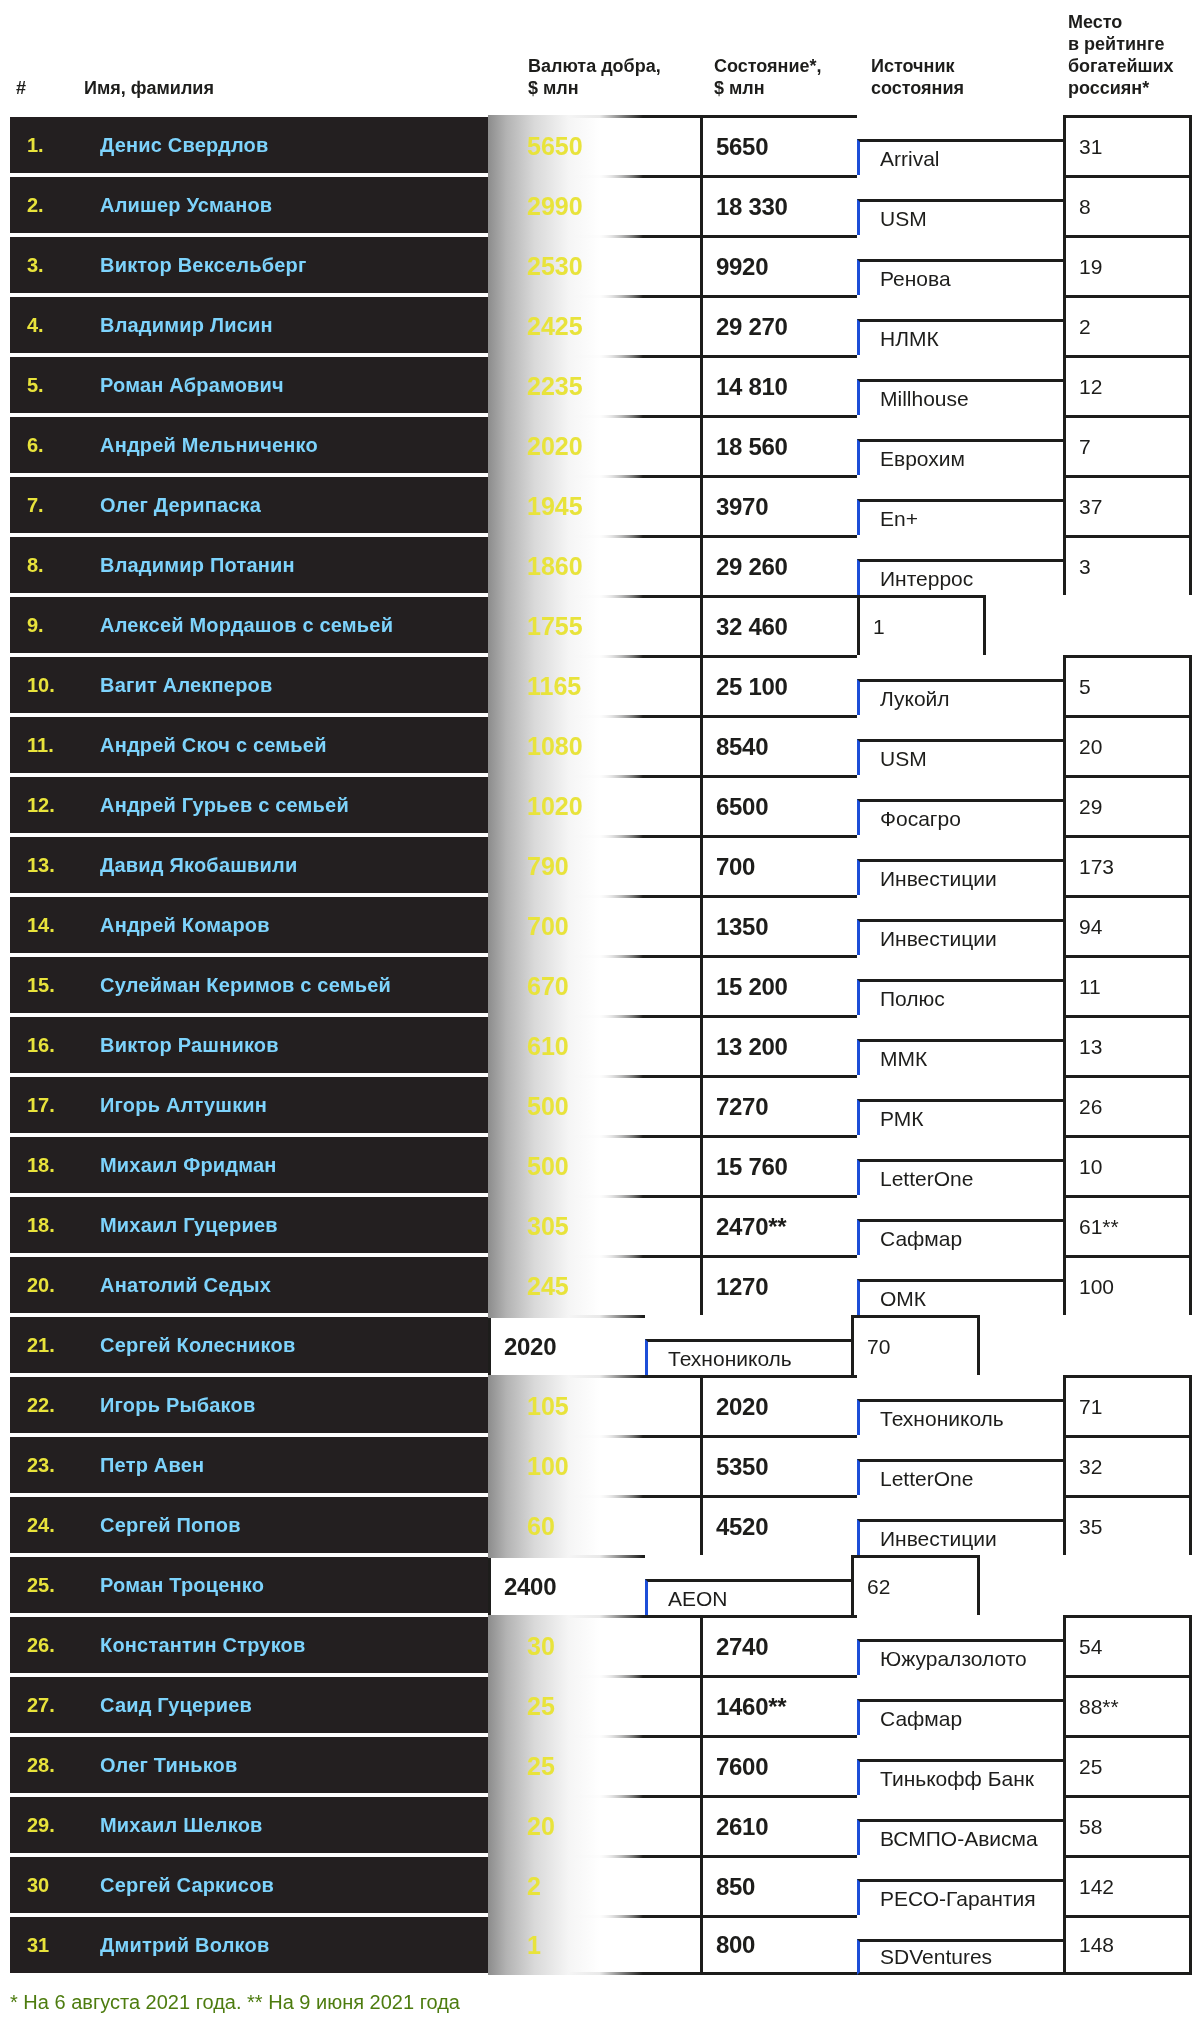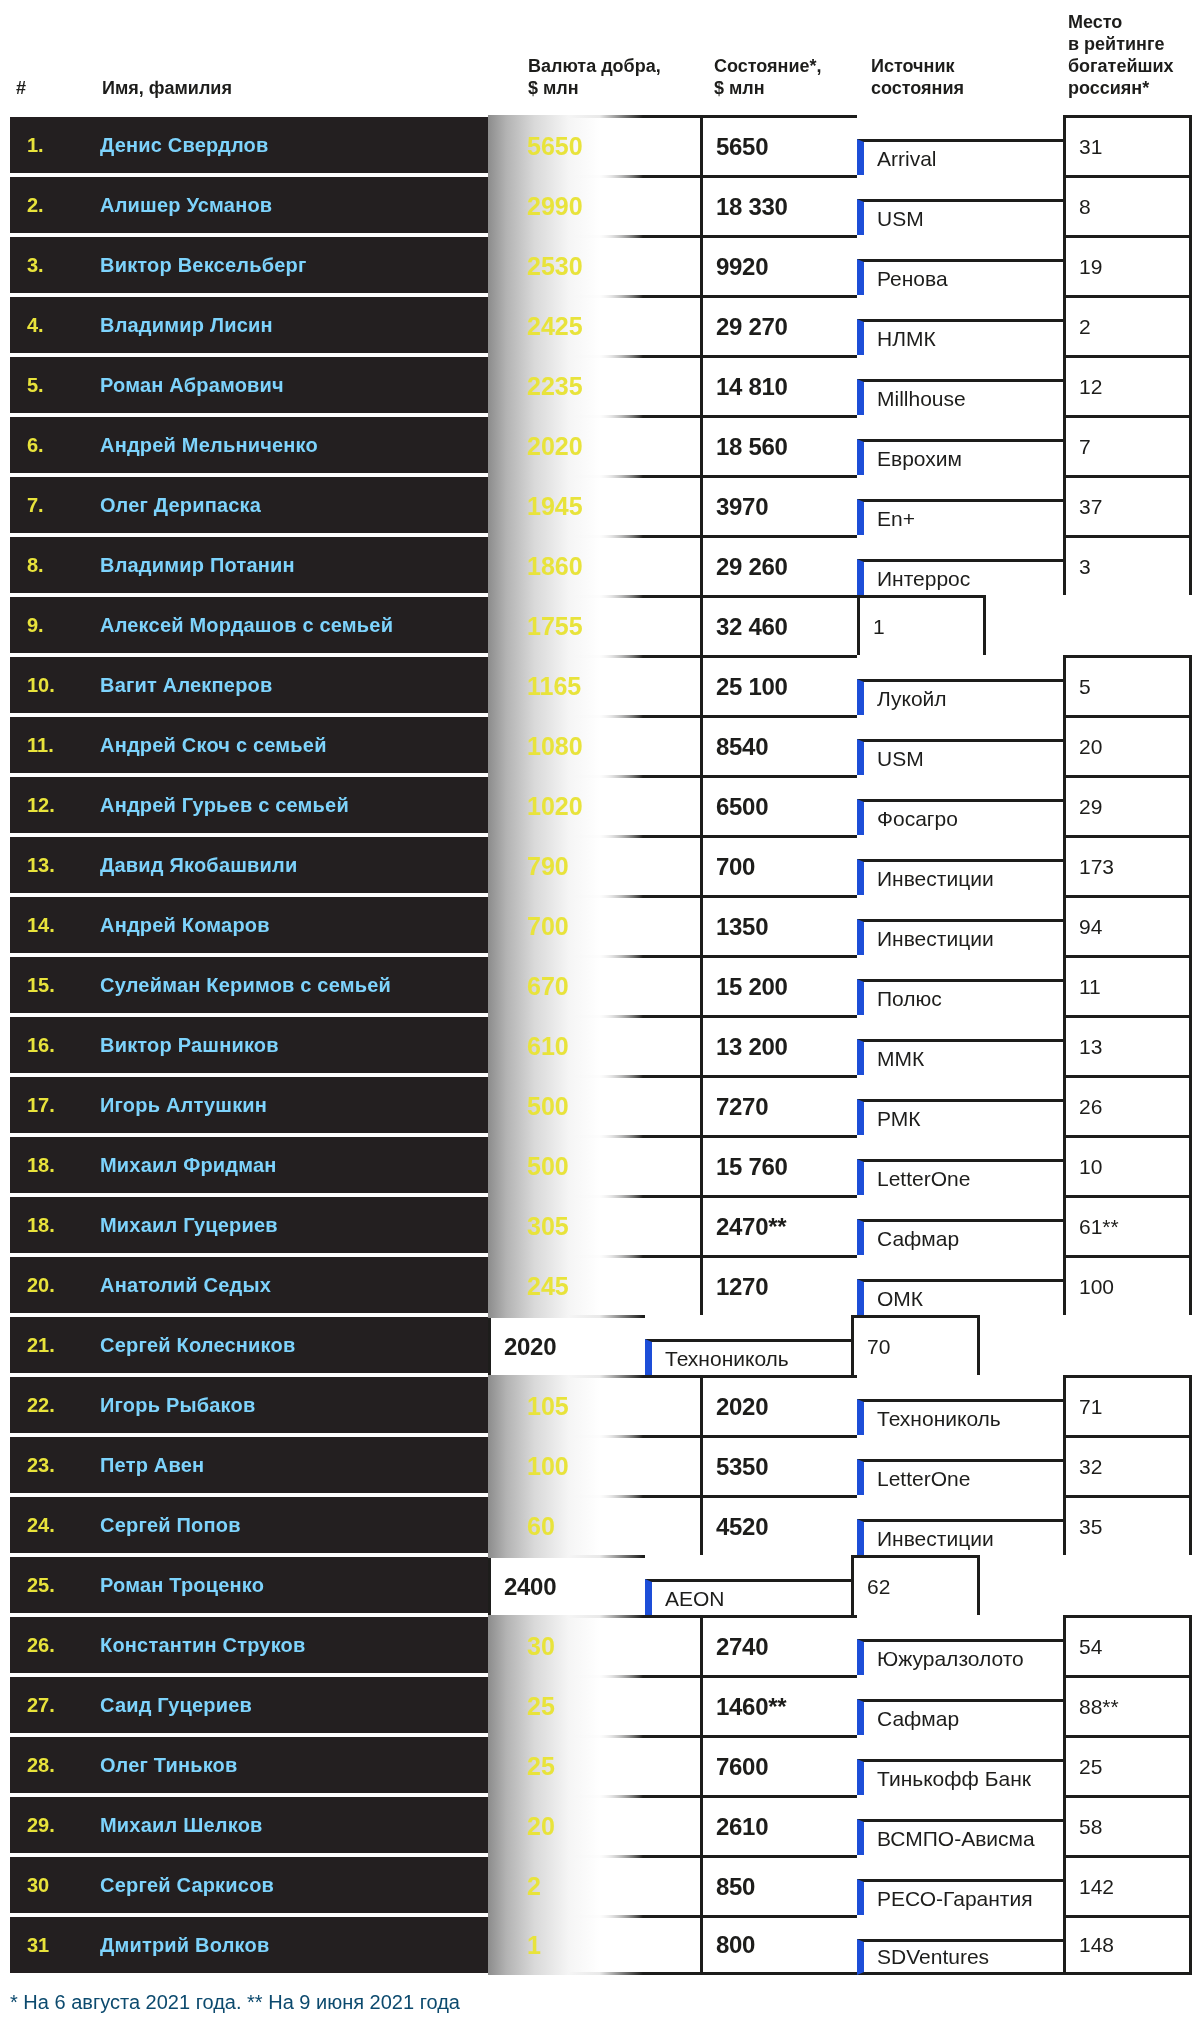--- a/index.html
+++ b/index.html
@@ -8,21 +8,21 @@
     width:1196px;height:2028px;
     background:#ffffff;
     font-family:"Liberation Sans",sans-serif;
     color:#1d1d1b;
     overflow:hidden;
   }
   
   .thead{position:relative;height:115px;}
   .hcol{position:absolute;bottom:16px;font-weight:700;font-size:18px;line-height:22px;white-space:nowrap;margin-top:16px;}
   .h-rank{left:16px;}
-  .h-name{left:102px;}
+  .h-name{left:84px;}
   .h-good{left:528px;}
   .h-wealth{left:714px;}
   .h-source{left:871px;}
   .h-place{left:1068px;}
   
   .tbody{position:relative;}
   .row{position:relative;height:60px;}
   .panel{
     position:absolute;left:10px;top:2px;width:478px;height:56px;
     background:#231f20;display:flex;align-items:center;
@@ -30,37 +30,37 @@
   .rank{width:90px;padding-left:17px;box-sizing:border-box;
         color:#e8e33b;font-weight:700;font-size:20px;}
   .nm{color:#7dd3fc;font-weight:700;font-size:20px;letter-spacing:.2px;white-space:nowrap;}
   .cells{position:absolute;left:488px;top:0;width:704px;height:100%;display:flex;text-align:right;}
   .cell{box-sizing:border-box;display:flex;align-items:center;
         border-top:3px solid #1d1d1b;background:#ffffff;}
   .row:last-child .cell{border-bottom:3px solid #1d1d1b;}
   .c-good{width:212px;position:relative;}
   .c-wealth{width:157px;border-left:3px solid #1d1d1b;padding-left:13px;
             font-weight:700;font-size:24px;letter-spacing:-.3px;}
-  .c-source{width:206px;border-left:7px solid #1d4ed8;padding-left:13px;
+  .c-source{width:206px;border-left:3px solid #1d4ed8;padding-left:20px;
             font-weight:400;font-size:21px;white-space:nowrap;margin-top:24px;}
   .c-place{width:129px;border-left:3px solid #1d1d1b;border-right:3px solid #1d1d1b;
            padding-left:13px;font-weight:400;font-size:21px;}
   
   .curl{
     position:absolute;left:0;top:-3px;bottom:-3px;width:155px;z-index:2;
     background:linear-gradient(90deg,
       #8c8c8c 0%, #b3b3b3 12%, #d9d9d9 30%, #f5f5f5 52%,
       rgba(255,255,255,.9) 72%, rgba(255,255,255,0) 100%);
     pointer-events:none;
   }
   .row:first-child .curl{top:-3px;}
   .goodval{position:relative;z-index:3;padding-left:39px;
            color:#e8e33b;font-weight:700;font-size:25px;}
   
-  .footnote{margin:16px 0 0 10px;font-size:20px;font-weight:400;color:#0c4a6e;}
+  .footnote{margin:16px 0 0 10px;font-size:20px;font-weight:400;color:#4d7c0f;}
 </style>
 </head>
 <body>
 
 <div class="page">
 
   <div class="thead">
     <div class="hcol h-rank">#</div>
     <div class="hcol h-name">Имя, фамилия</div>
     <div class="hcol h-good">

